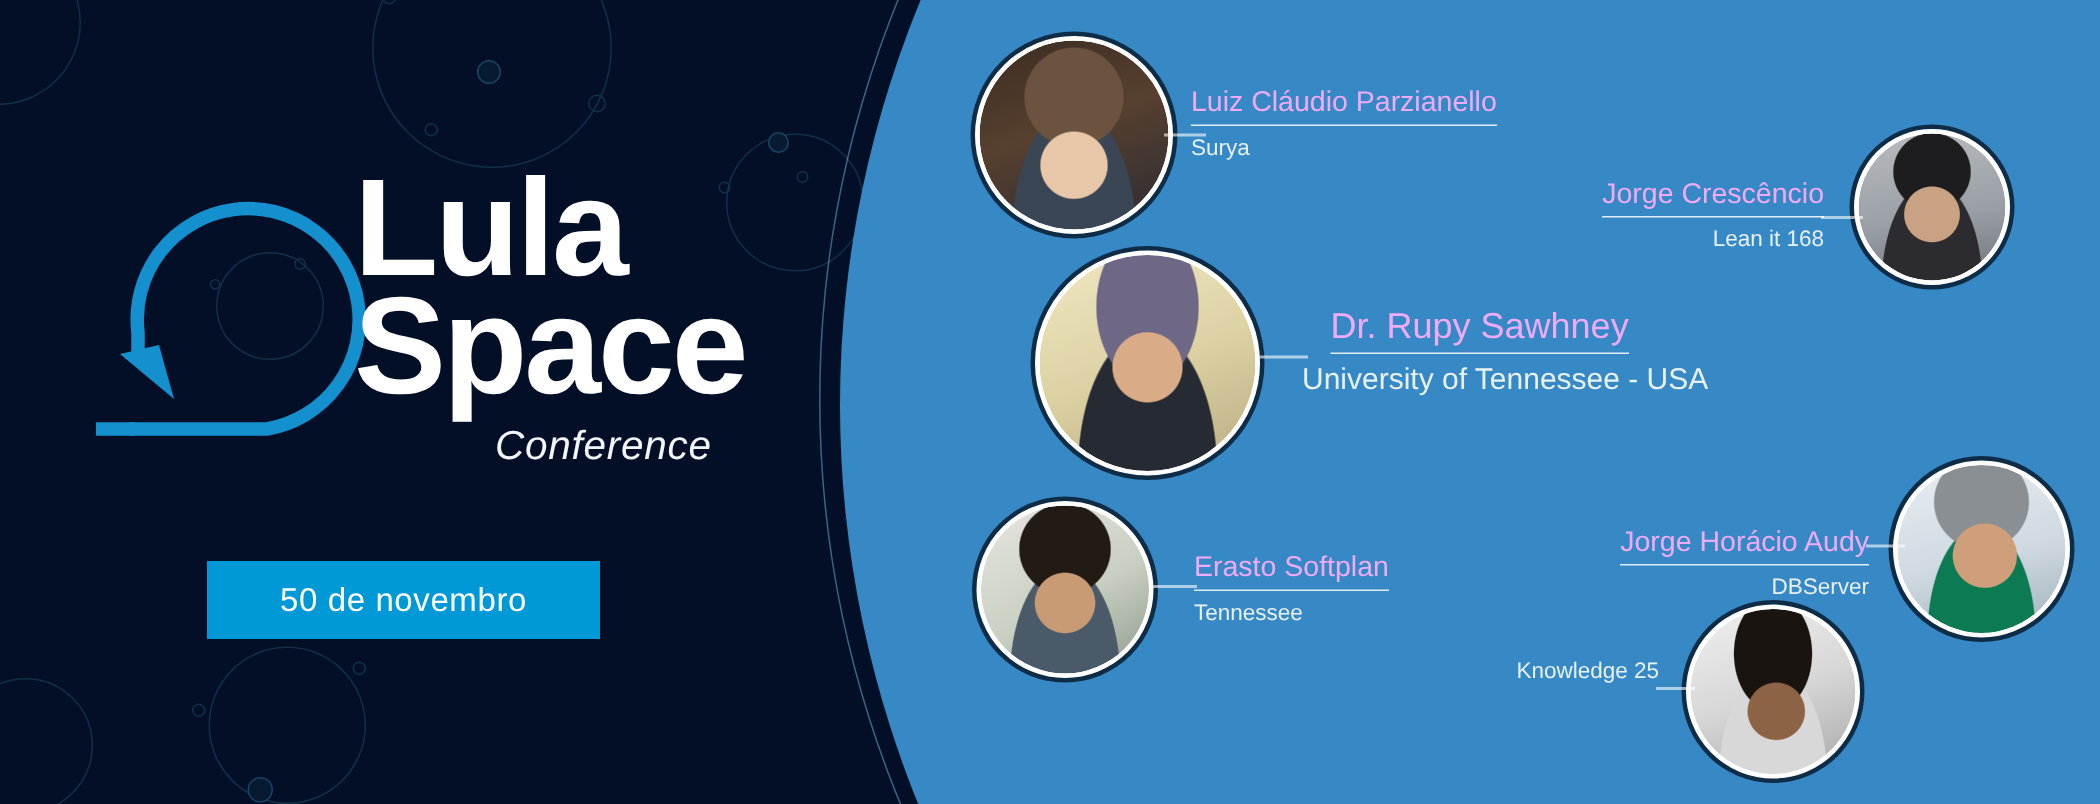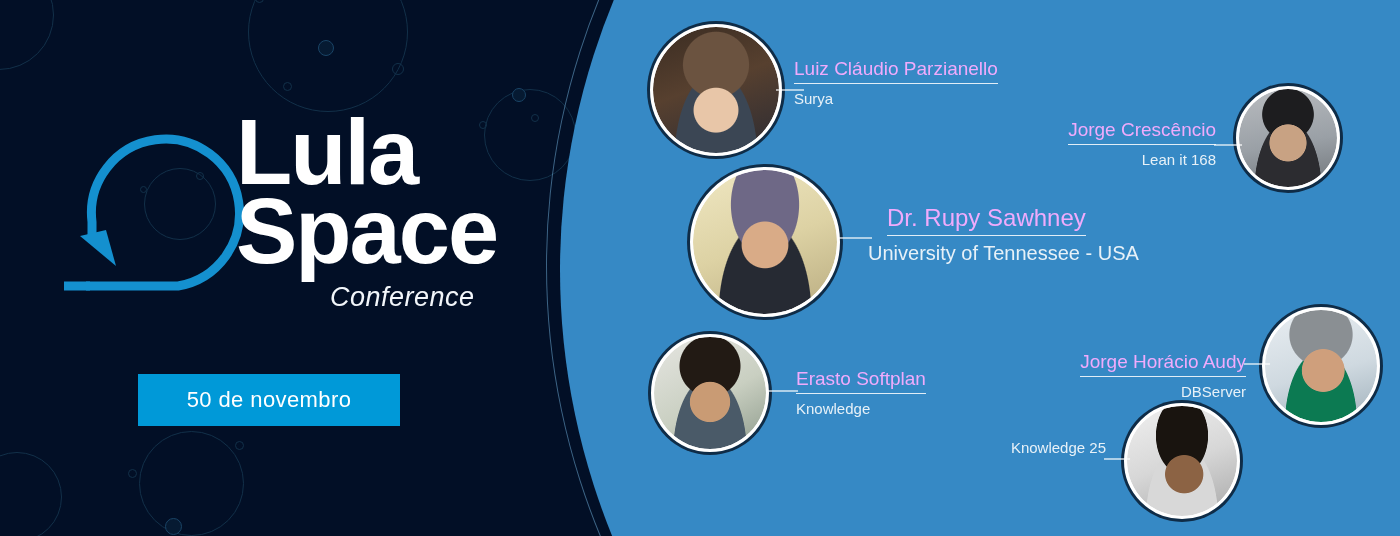--- a/index.html
+++ b/index.html
@@ -211,21 +211,21 @@
     </div>
   </div>
 
   <div class="speaker sz-sm">
     <div class="avatar" style="left:651px;top:334px;width:118px;height:118px;">
       <div class="face p4"></div>
     </div>
     <div class="connector" style="left:768px;top:390px;width:30px;"></div>
     <div class="info" style="left:796px;top:368px;">
       <span class="nm">Erasto Softplan</span>
-      <span class="co">Knowledge</span>
+      <span class="co">Tennessee</span>
     </div>
   </div>
 
   <div class="speaker sz-sm">
     <div class="avatar" style="left:1262px;top:307px;width:118px;height:118px;">
       <div class="face p5"></div>
     </div>
     <div class="connector" style="left:1244px;top:363px;width:26px;"></div>
     <div class="info right" style="left:930px;top:338px;width:316px;margin-top:13px;">
       <span class="nm">Jorge Horácio Audy</span>

